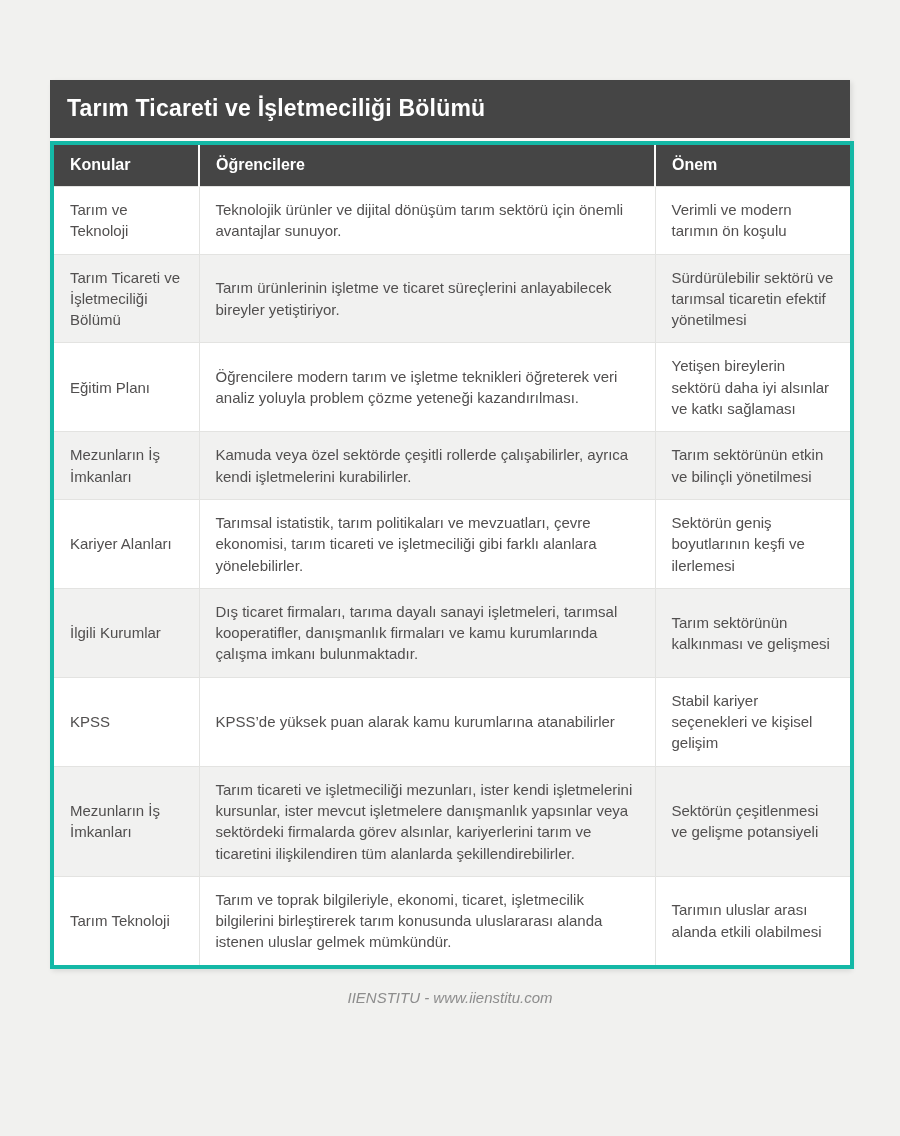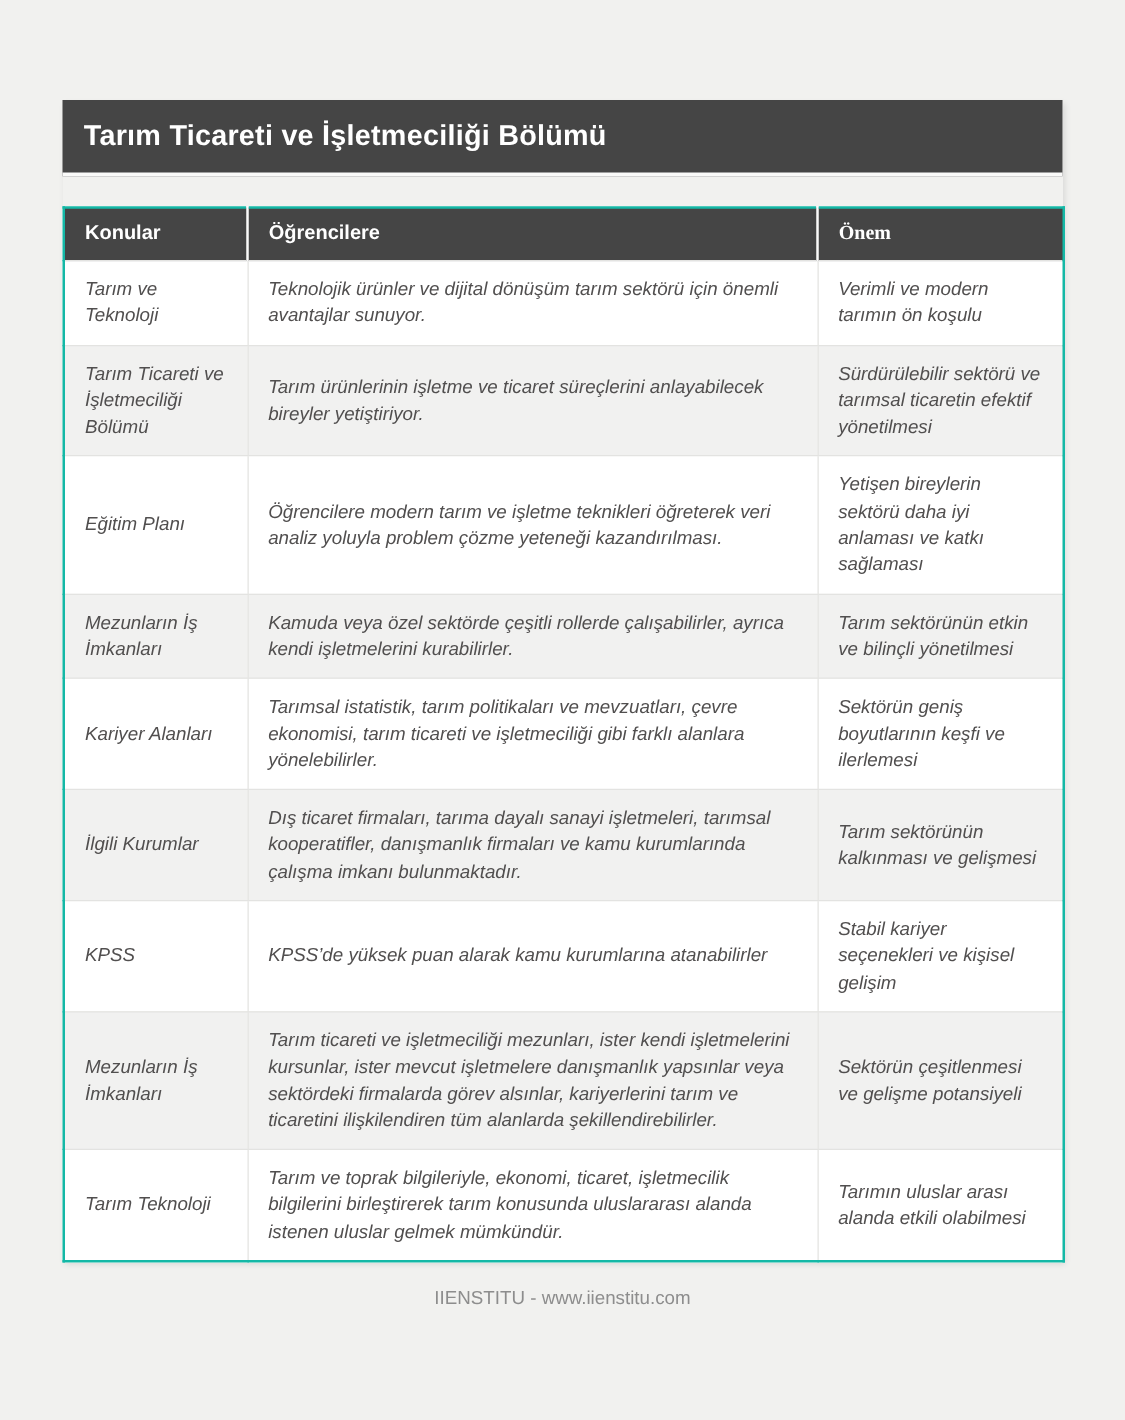--- a/index.html
+++ b/index.html
@@ -39,36 +39,36 @@
   col.c-imp   { width: 197px; }
   thead th {
     background: #454545;
     color: #ffffff;
     text-align: left;
     font-size: 16px;
     font-weight: bold;
     padding: 11px 16px 12px 16px;
     border-right: 2px solid #fafaf9;
   }
-  thead th:last-child { border-right: none; font-family: Liberation Serif, serif; }
+  thead th:last-child { border-right: none; }
   tbody td {
     padding: 12px 16px;
     vertical-align: middle;
     line-height: 1.42;
     border: 1px solid #e3e3e1;
     background: #ffffff;
-    font-style: italic;
   }
   tbody tr:nth-child(even) td { background: #f1f1f0; }
-  table { border: 2px solid #14b8a6; margin-top: 24px; }
+  table { border: 4px solid #14b8a6; }
   .footer {
     text-align: center;
     color: #8d8d8d;
     font-size: 15px;
     padding: 20px 0 26px 0;
+    font-style: italic;
   }
 </style>
 </head>
 <body>
 
 <div class="container">
   <div class="card">
     <div class="title-bar">Tarım Ticareti ve İşletmeciliği Bölümü</div>
 
     <table>
@@ -91,21 +91,21 @@
           <td>Verimli ve modern tarımın ön koşulu</td>
         </tr>
         <tr>
           <td>Tarım Ticareti ve İşletmeciliği Bölümü</td>
           <td>Tarım ürünlerinin işletme ve ticaret süreçlerini anlayabilecek bireyler yetiştiriyor.</td>
           <td>Sürdürülebilir sektörü ve tarımsal ticaretin efektif yönetilmesi</td>
         </tr>
         <tr>
           <td>Eğitim Planı</td>
           <td>Öğrencilere modern tarım ve işletme teknikleri öğreterek veri analiz yoluyla problem çözme yeteneği kazandırılması.</td>
-          <td>Yetişen bireylerin sektörü daha iyi anlaması ve katkı sağlaması</td>
+          <td>Yetişen bireylerin sektörü daha iyi alsınlar ve katkı sağlaması</td>
         </tr>
         <tr>
           <td>Mezunların İş İmkanları</td>
           <td>Kamuda veya özel sektörde çeşitli rollerde çalışabilirler, ayrıca kendi işletmelerini kurabilirler.</td>
           <td>Tarım sektörünün etkin ve bilinçli yönetilmesi</td>
         </tr>
         <tr>
           <td>Kariyer Alanları</td>
           <td>Tarımsal istatistik, tarım politikaları ve mevzuatları, çevre ekonomisi, tarım ticareti ve işletmeciliği gibi farklı alanlara yönelebilirler.</td>
           <td>Sektörün geniş boyutlarının keşfi ve ilerlemesi</td>

